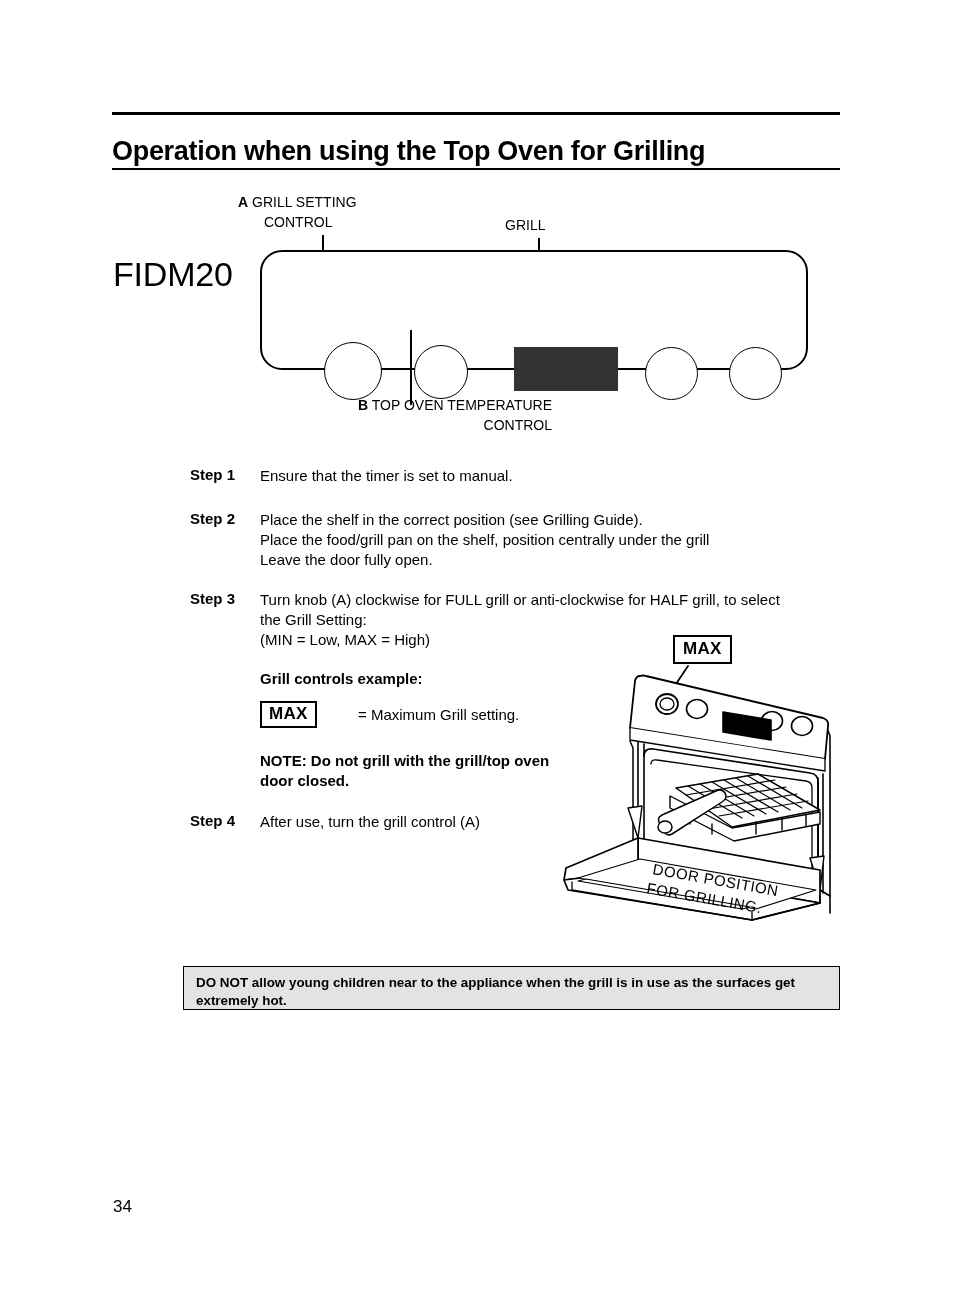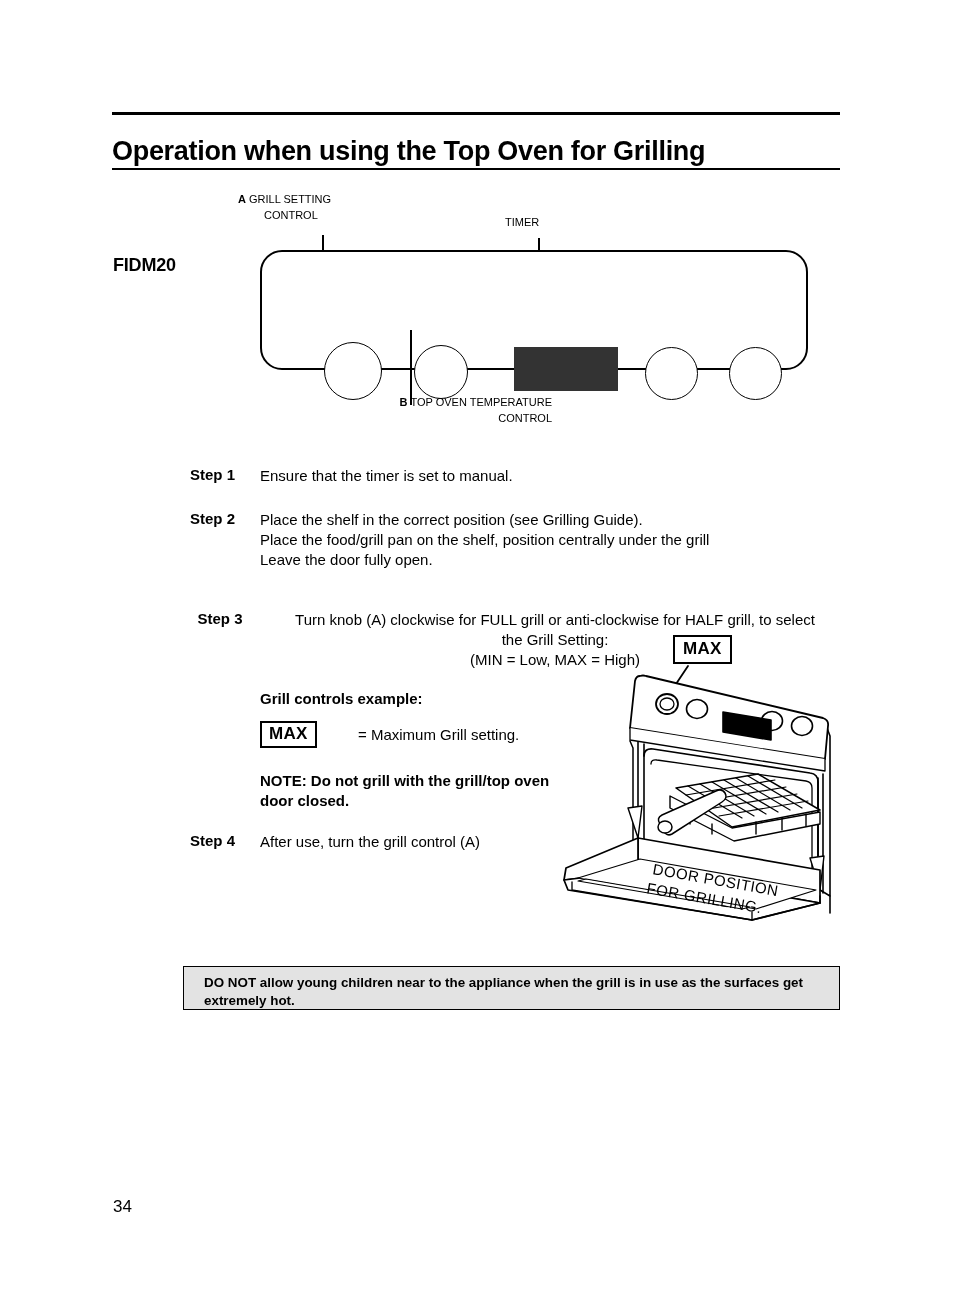--- a/index.html
+++ b/index.html
@@ -47,36 +47,36 @@
     letter-spacing: -0.3px;
     white-space: nowrap;
     line-height: 1.1;
   }
 
   
   .model-label {
     position: absolute;
     left: 113px;
     top: 255px;
-    font-size: 18px;
-    font-weight: bold;
+    font-size: 34px;
+    font-weight: normal;
     letter-spacing: -0.2px;
   }
 
   
   .cp-area {
     position: absolute;
     left: 230px;
     top: 190px;
     width: 620px;
     height: 250px;
   }
   .cp-label {
     position: absolute;
-    font-size: 11px;
+    font-size: 14px;
     line-height: 1.45;
     white-space: nowrap;
   }
   .cp-label b { font-weight: bold; }
 
   .lbl-a       { left: 8px;  top: 2px;  text-align: left; }
   .lbl-timer   { left: 275px; top: 25px; }
   .lbl-b       { left: 62px; top: 205px; text-align: right; width: 260px;}
 
   .leader {
@@ -195,21 +195,21 @@
   
   .warning-box {
     position: absolute;
     left: 183px;
     top: 966px;
     width: 657px;
     height: 44px;
     background: #e3e3e3;
     border: 1.5px solid #000;
     box-sizing: border-box;
-    padding: 7px 8px 0 20px;
+    padding: 7px 8px 0 12px;
     font-size: 13.4px;
     font-weight: bold;
     line-height: 1.32;
   }
 
   
   .page-number {
     position: absolute;
     left: 113px;
     top: 1197px;
@@ -253,21 +253,21 @@
 
   <div class="cp-area">
 
     <div class="cp-label lbl-a">
       <b>A</b>
       <span>GRILL SETTING</span><br>
       <span style="padding-left:26px;">CONTROL</span>
     </div>
     <div class="leader leader-a"></div>
 
-    <div class="cp-label lbl-timer">TIMER</div>
+    <div class="cp-label lbl-timer">GRILL</div>
     <div class="leader leader-timer"></div>
 
     <div class="panel-body">
       <div class="knob knob-1"></div>
       <div class="knob knob-2"></div>
       <div class="timer-display"></div>
       <div class="knob knob-3"></div>
       <div class="knob knob-4"></div>
     </div>
 
@@ -290,21 +290,21 @@
 
     <div class="step-row" style="margin-top:24px;">
       <div class="step-label">Step 2</div>
       <div class="step-body">
         <span class="line">Place the shelf in the correct position (see Grilling Guide).</span>
         <span class="line">Place the food/grill pan on the shelf, position centrally under the grill</span>
         <span class="line">Leave the door fully open.</span>
       </div>
     </div>
 
-    <div class="step-row" style="margin-top:40px;text-align:center;">
+    <div class="step-row" style="margin-top:20px;">
       <div class="step-label">Step 3</div>
       <div class="step-body">
         <span class="line">Turn knob (A) clockwise for FULL grill or anti-clockwise for HALF grill, to select</span>
         <span class="line">the Grill Setting:</span>
         <span class="line">(MIN = Low,  MAX = High)</span>
       </div>
     </div>
 
     <div class="sub-heading">Grill controls example:</div>
 

